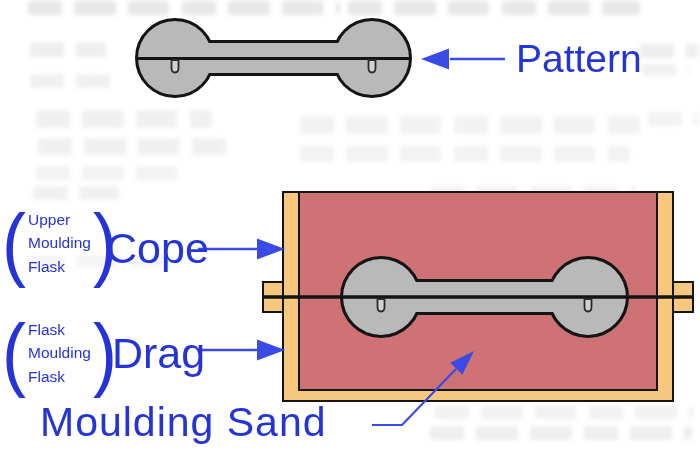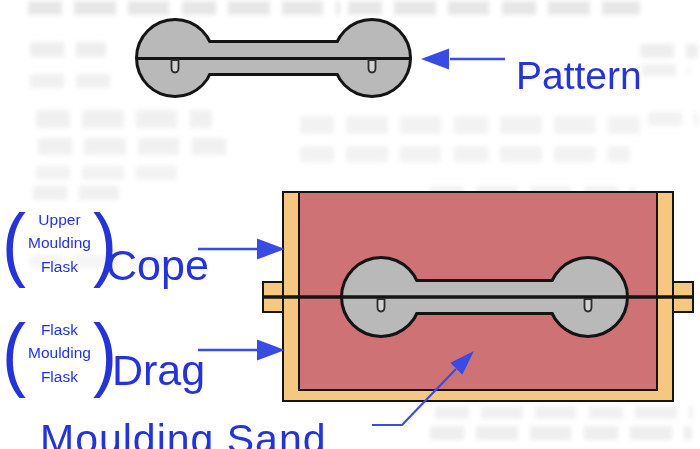--- a/index.html
+++ b/index.html
@@ -12,36 +12,35 @@
     position:absolute;border-radius:3px;filter:blur(2px);
     background:repeating-linear-gradient(90deg,
       #8a8a8a 0 34px, transparent 34px 46px,
       #8a8a8a 46px 88px, transparent 88px 100px,
       #8a8a8a 100px 141px, transparent 141px 154px);
   }
   svg#diagram{position:absolute;left:0;top:0;}
   .lbl{
     position:absolute;color:var(--label-blue);white-space:nowrap;
     font-family:"Liberation Sans",sans-serif;
-    margin-top:17px;
   }
   .lbl-pattern{left:516px;top:37px;font-size:39px;}
   .lbl-cope{left:106px;top:224px;font-size:43px;}
   .lbl-drag{left:112px;top:329px;font-size:43px;}
   .lbl-sand{left:40px;top:399px;font-size:41px;letter-spacing:1px;}
   .flask-note{
     position:absolute;display:flex;align-items:center;
     color:var(--label-blue);
   }
   .flask-note .paren{
     font-size:72px;font-weight:400;line-height:1;
     transform:scaleY(1.12);
   }
   .flask-note .paren-lines{
-    display:flex;flex-direction:column;align-items:center;
+    display:flex;flex-direction:column;
     font-size:15.5px;line-height:1.5;padding:0 2px;min-width:62px;
   }
   .note-upper{left:2px;top:198px;height:90px;}
   .note-lower{left:2px;top:308px;height:90px;}
 </style>
 </head>
 <body>
 
 <div id="stage">
 

